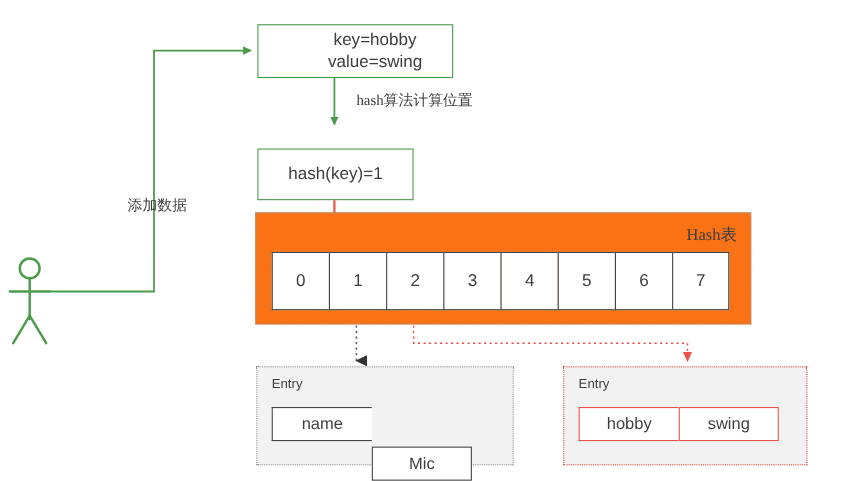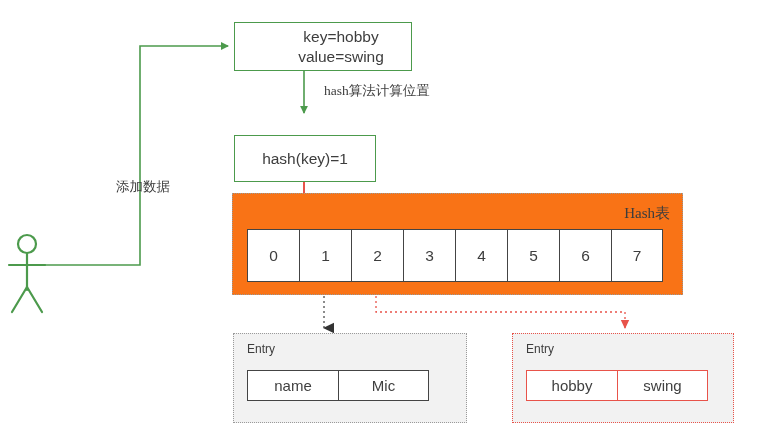--- a/index.html
+++ b/index.html
@@ -26,21 +26,21 @@
   .cell:last-child{border-right-width:1.6px;}
 
   .entry{position:absolute;background:#f2f2f2;box-sizing:border-box;}
   .entry .etitle{position:absolute;left:13px;top:8px;font-size:12px;color:#3d3d3d;text-align:center;}
   .entry .erow{position:absolute;left:13px;top:36px;display:flex;border-radius:10px;}
   .entry .ecell{width:91px;height:31px;display:flex;align-items:center;justify-content:center;
                 font-size:15px;background:#fff;box-sizing:border-box;}
 
   .entry-gray{left:233px;top:333px;width:234px;height:90px;border:1.5px dotted #9a9a9a;}
   .entry-gray .ecell{border:1.5px solid #444;border-right-width:0;}
-  .entry-gray .ecell:last-child{border-right-width:1.5px;}
+  .entry-gray .ecell:last-child{border-right-width:1.5px;margin-top:36px;}
 
   .entry-red{left:512px;top:333px;width:222px;height:90px;border:1.5px dotted #e8534a;}
   .entry-red .ecell{border:1.5px solid #e8534a;border-right-width:0;}
   .entry-red .ecell:last-child{border-right-width:1.5px;}
 </style>
 </head>
 <body>
 
 <div class="canvas">
 

